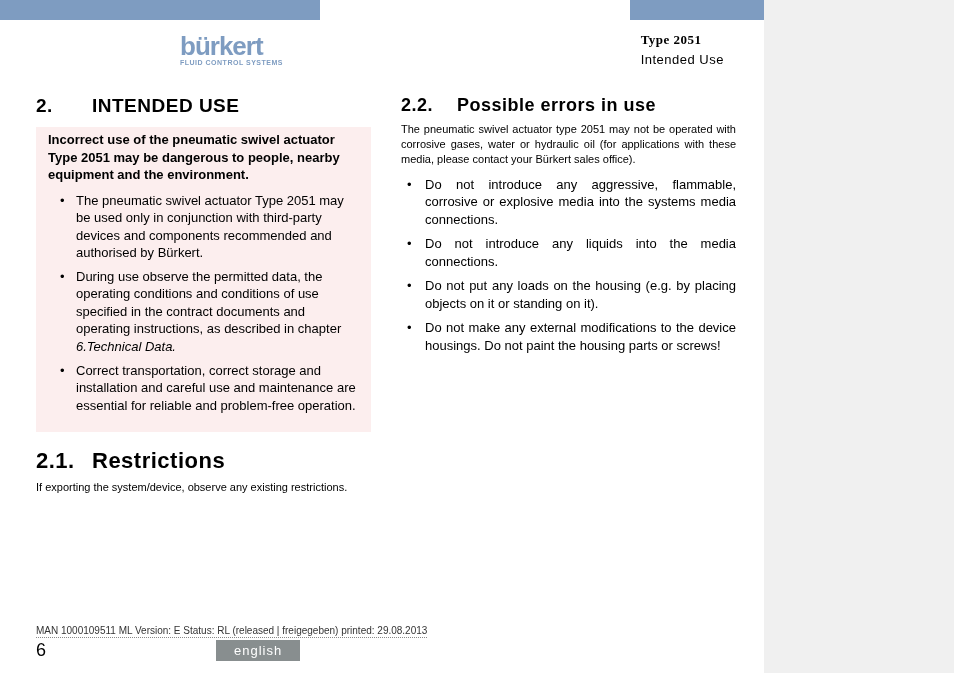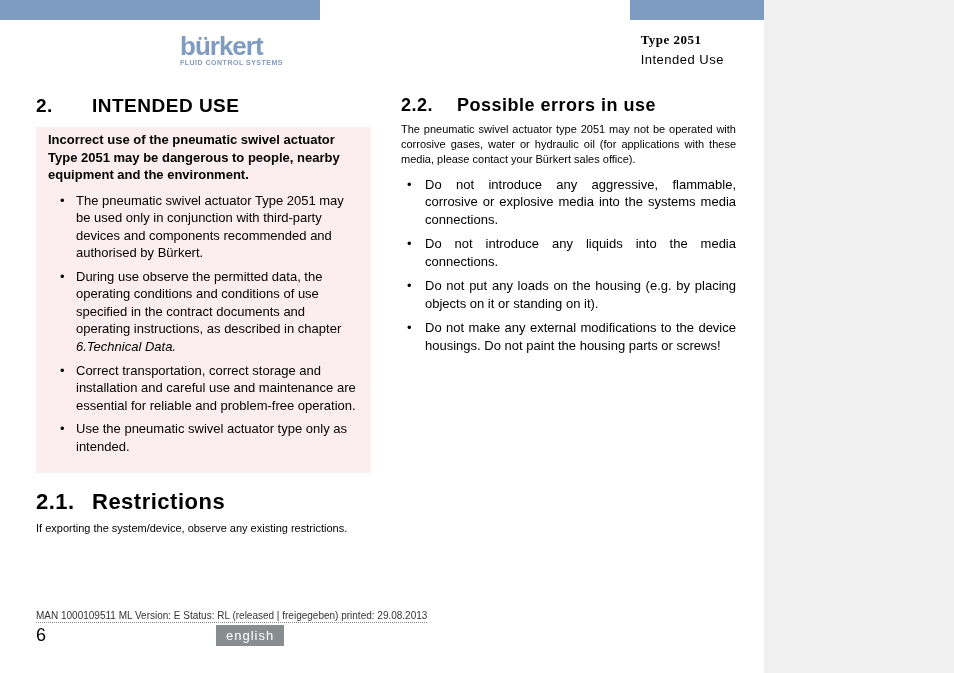--- a/index.html
+++ b/index.html
@@ -139,21 +139,21 @@
   .col-right ul.bullets li {
     padding-left: 14px;
     margin-bottom: 6px;
     text-align: justify;
   }
   .italic { font-style: italic; }
   .footer {
     position: absolute;
     left: 36px;
     right: 36px;
-    bottom: 27px;
+    bottom: 12px;
   }
   .meta {
     font-size: 10px;
     color: #333;
     margin-bottom: 4px;
     text-decoration: underline dotted #888;
     text-underline-offset: 3px;
     display:inline-block;
   }
   .footer-row {
@@ -163,21 +163,21 @@
   }
   .pagenum {
     font-size: 18px;
     font-family: "Trebuchet MS", Arial, sans-serif;
     width: 180px;
   }
   .lang-badge {
     background: #888e8f;
     color: #fff;
     font-size: 13px;
-    padding: 3px 10px;
+    padding: 3px 18px;
     font-family: "Trebuchet MS", Arial, sans-serif;
     letter-spacing: 1px;
   }
 </style>
 </head>
 <body>
 
 <div class="page">
 
   <div class="topbar">
@@ -201,21 +201,20 @@
     <div class="col col-left">
       <h2 class="section-title">
         <span class="num">2.</span><span>INTENDED USE</span>
       </h2>
       <div class="warningbox">
         <div class="lead">Incorrect use of the pneumatic swivel actuator Type 2051 may be dangerous to people, nearby equipment and the environment.</div>
         <ul class="bullets">
           <li>The pneumatic swivel actuator Type 2051 may be used only in conjunction with third-party devices and components recommended and authorised by Bürkert.</li>
           <li>During use observe the permitted data, the operating conditions and conditions of use specified in the contract documents and operating instructions, as described in chapter <span class="italic">6.Technical Data.</span></li>
           <li>Correct transportation, correct storage and installation and careful use and maintenance are essential for reliable and problem-free operation.</li>
-          <li>Use the pneumatic swivel actuator type only as intended.</li>
         </ul>
       </div>
       <h3 class="subsection-title">
         <span class="num">2.1.</span><span>Restrictions</span>
       </h3>
       <p class="body">If exporting the system/device, observe any existing restrictions.</p>
     </div>
 
     <div class="col col-right">
       <h3 class="subsection-title" style="margin-top:6px;font-size:18px">

